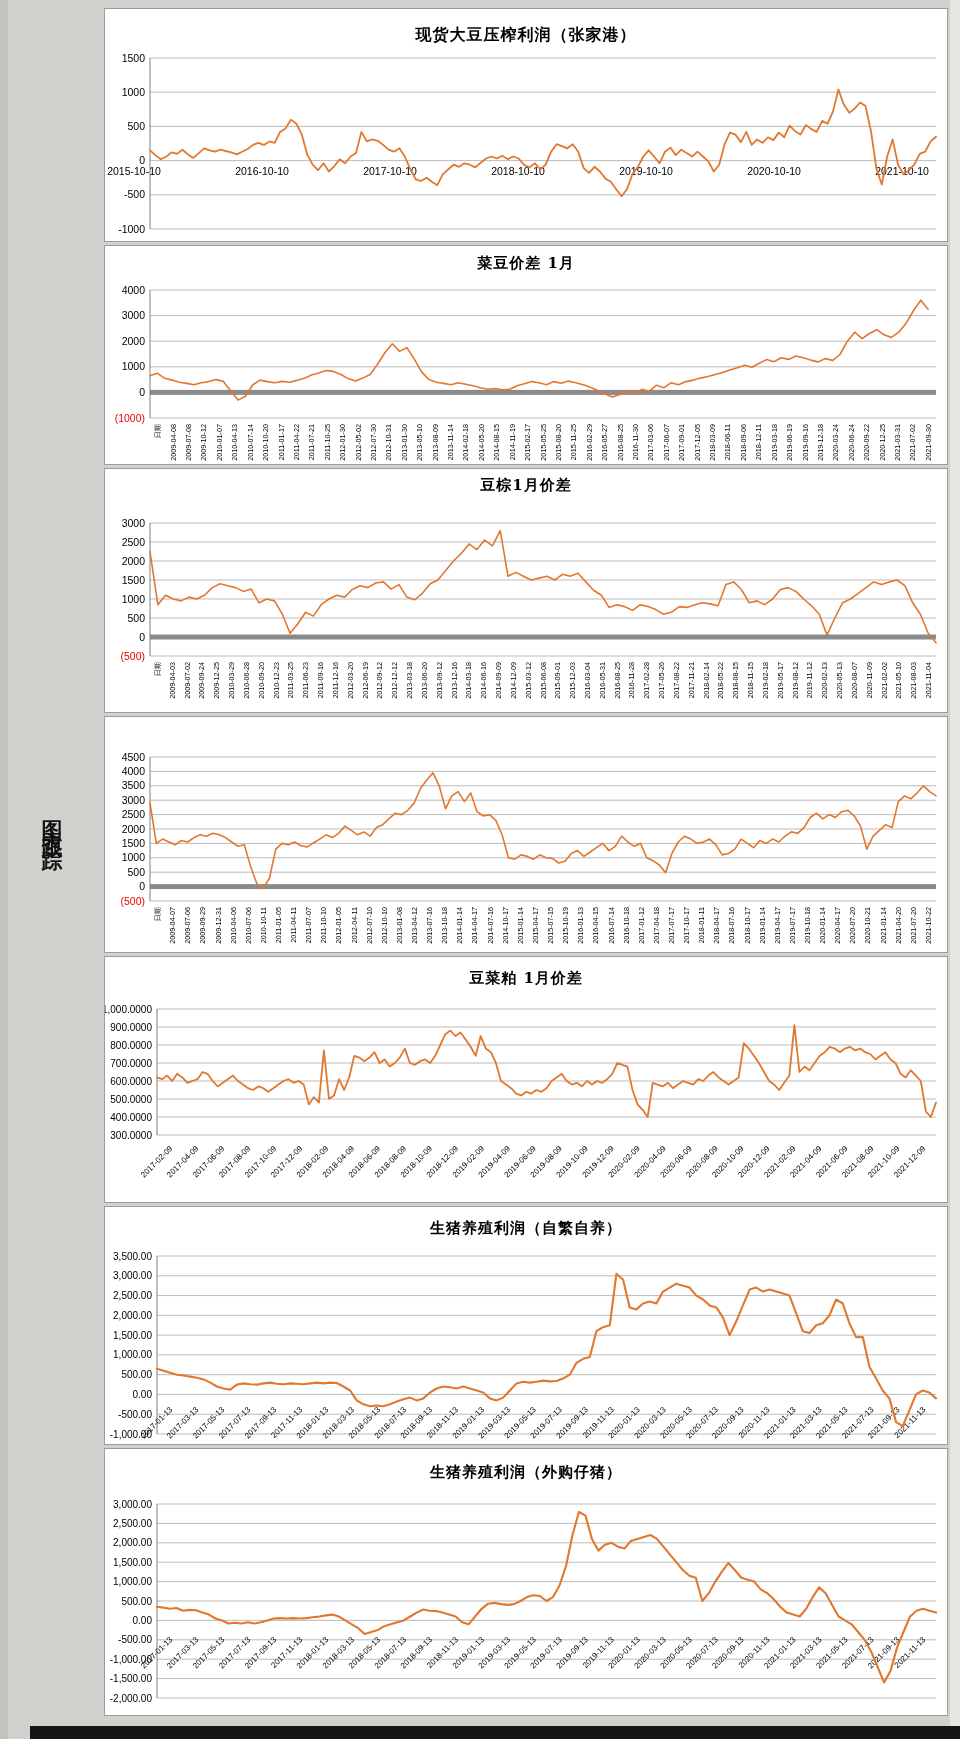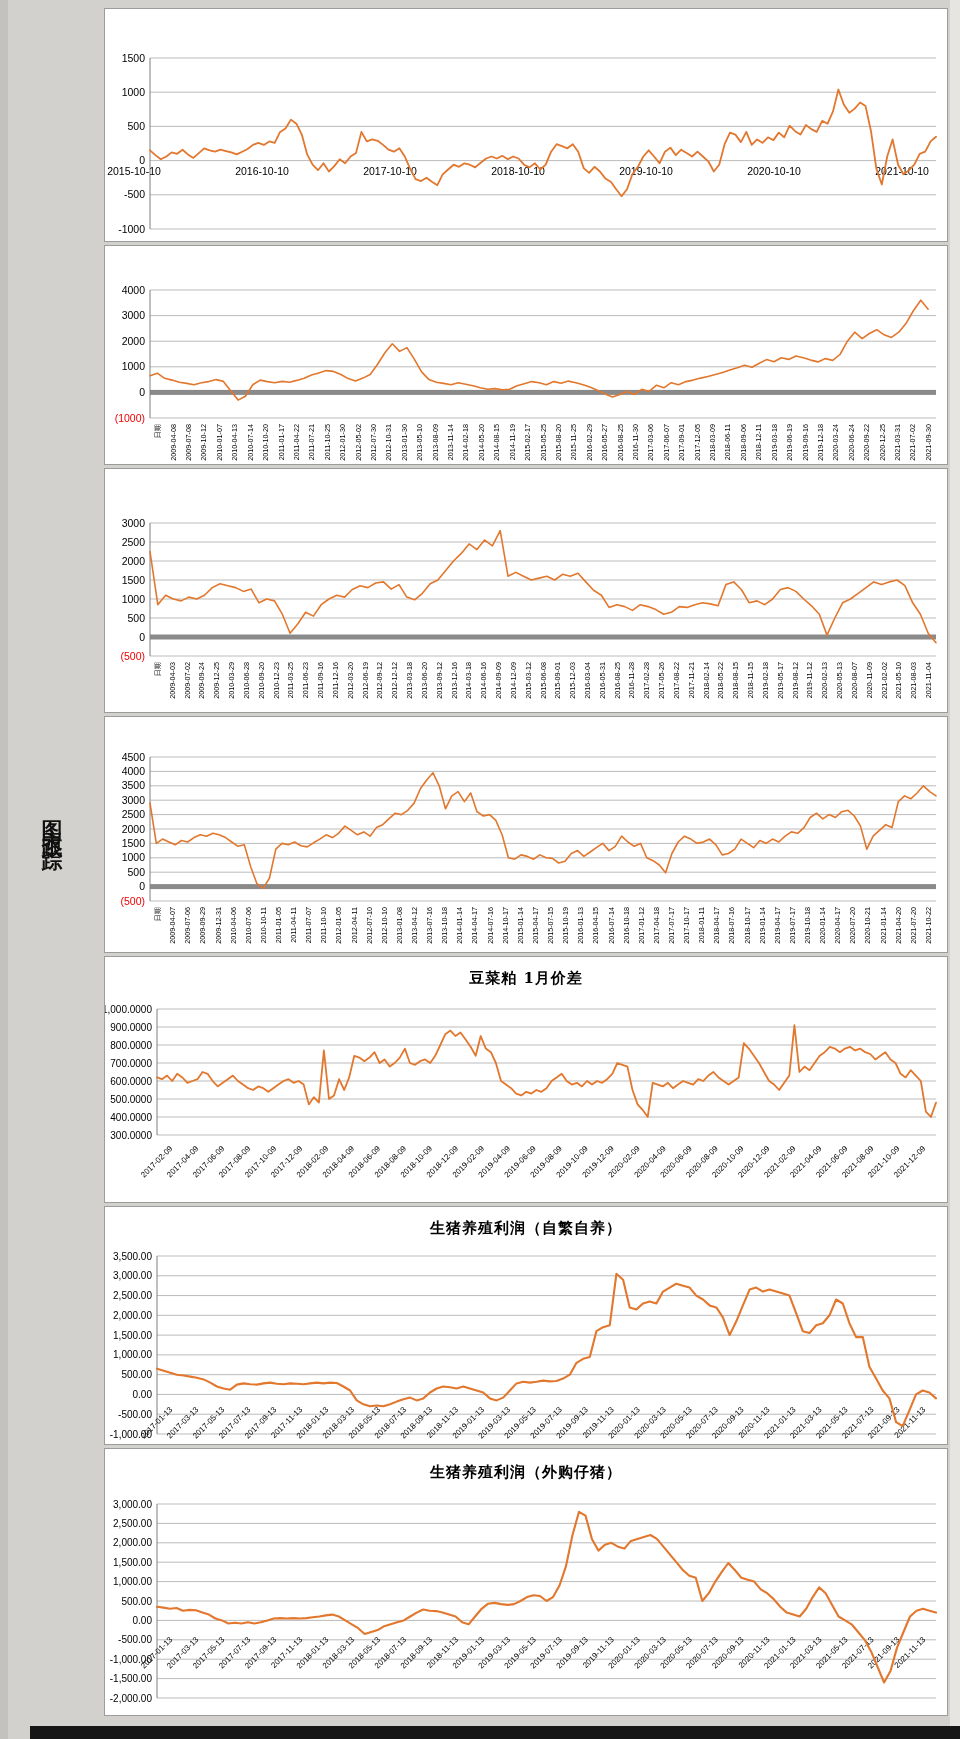--- a/index.html
+++ b/index.html
@@ -32,20 +32,21 @@
 </style>
 </head>
 <body>
 
 <div class="left-edge"></div>
 
 <div class="side-title">图表跟踪</div>
 
 <div class="chart-col">
   <div class="panel" style="height: 234px;">
+    <div class="ctitle" style="top: 16px; font-size: 16px;">现货大豆压榨利润（张家港）</div>
     <svg viewBox="0 0 842 232" width="842" height="232">
         <line x1="45" x2="831" y1="49" y2="49" stroke="#a9a9a9" stroke-width="0.8"></line>
         <text x="40" y="52.5" text-anchor="end" font-size="10.5" fill="#000">1500</text>
         <line x1="45" x2="831" y1="83.2" y2="83.2" stroke="#a9a9a9" stroke-width="0.8"></line>
         <text x="40" y="86.7" text-anchor="end" font-size="10.5" fill="#000">1000</text>
         <line x1="45" x2="831" y1="117.4" y2="117.4" stroke="#a9a9a9" stroke-width="0.8"></line>
         <text x="40" y="120.9" text-anchor="end" font-size="10.5" fill="#000">500</text>
         <line x1="45" x2="831" y1="151.6" y2="151.6" stroke="#a9a9a9" stroke-width="0.8"></line>
         <text x="40" y="155.1" text-anchor="end" font-size="10.5" fill="#000">0</text>
         <line x1="45" x2="831" y1="185.8" y2="185.8" stroke="#a9a9a9" stroke-width="0.8"></line>
@@ -57,20 +58,21 @@
         <text x="157" y="166" text-anchor="middle" font-size="10.5" fill="#000">2016-10-10</text>
         <text x="285" y="166" text-anchor="middle" font-size="10.5" fill="#000">2017-10-10</text>
         <text x="413" y="166" text-anchor="middle" font-size="10.5" fill="#000">2018-10-10</text>
         <text x="541" y="166" text-anchor="middle" font-size="10.5" fill="#000">2019-10-10</text>
         <text x="669" y="166" text-anchor="middle" font-size="10.5" fill="#000">2020-10-10</text>
         <text x="797" y="166" text-anchor="middle" font-size="10.5" fill="#000">2021-10-10</text>
         <polyline points="45.0,141.3 50.4,146.1 55.8,150.2 61.3,147.5 66.7,143.4 72.1,144.8 77.5,140.7 82.9,145.4 88.4,148.9 93.8,144.1 99.2,139.3 104.6,141.3 110.0,142.7 115.5,140.7 120.9,142.0 126.3,143.4 131.7,145.4 137.2,142.7 142.6,140.0 148.0,135.9 153.4,133.8 158.8,135.9 164.3,132.4 169.7,133.8 175.1,122.9 180.5,119.5 185.9,110.6 191.4,114.7 196.8,125.6 202.2,145.4 207.6,155.7 213.0,161.2 218.5,154.3 223.9,162.5 229.3,157.1 234.7,150.2 240.1,154.3 245.6,147.5 251.0,144.1 256.4,122.9 261.8,132.4 267.2,130.4 272.7,131.8 278.1,135.9 283.5,140.7 288.9,142.7 294.4,139.3 299.8,147.5 305.2,159.8 310.6,170.1 316.0,172.1 321.5,168.7 326.9,172.8 332.3,176.2 337.7,165.3 343.1,160.5 348.6,155.7 354.0,157.8 359.4,154.3 364.8,155.7 370.2,158.4 375.7,153.7 381.1,149.5 386.5,147.5 391.9,149.5 397.3,146.8 402.8,150.2 408.2,147.5 413.6,149.5 419.0,155.7 424.4,158.4 429.9,154.3 435.3,160.5 440.7,155.7 446.1,142.7 451.6,135.2 457.0,137.2 462.4,139.3 467.8,135.2 473.2,142.7 478.7,159.1 484.1,163.9 489.5,157.8 494.9,162.5 500.3,169.4 505.8,172.8 511.2,180.3 516.6,187.2 522.0,180.3 527.4,165.3 532.9,157.8 538.3,147.5 543.7,141.3 549.1,147.5 554.5,154.3 560.0,142.7 565.4,138.6 570.8,146.1 576.2,140.7 581.6,144.1 587.1,147.5 592.5,142.7 597.9,147.5 603.3,152.3 608.8,162.5 614.2,155.7 619.6,135.2 625.0,123.6 630.4,125.6 635.9,133.1 641.3,122.9 646.7,135.9 652.1,130.4 657.5,133.8 663.0,128.3 668.4,131.1 673.8,123.6 679.2,128.3 684.6,116.7 690.1,122.2 695.5,125.6 700.9,116.0 706.3,120.1 711.7,122.9 717.2,111.9 722.6,114.7 728.0,102.4 733.4,80.5 738.8,95.5 744.3,103.7 749.7,99.6 755.1,93.5 760.5,96.9 766.0,122.2 771.4,159.8 776.8,175.5 782.2,147.5 787.6,130.4 793.1,155.7 798.5,165.3 803.9,161.2 809.3,155.7 814.7,144.8 820.2,142.7 825.6,132.4 831.0,127.7" fill="none" stroke="#e2772e" stroke-width="1.8" stroke-linejoin="round" stroke-linecap="round"></polyline>
       </svg>
   </div>
   <div class="panel" style="height: 220px;">
+    <div class="ctitle" style="top: 8px; font-size: 15px;">菜豆价差 1月</div>
     <svg viewBox="0 0 842 218" width="842" height="218">
         <line x1="45" x2="831" y1="44" y2="44" stroke="#a9a9a9" stroke-width="0.8"></line>
         <text x="40" y="47.5" text-anchor="end" font-size="10.5" fill="#000">4000</text>
         <line x1="45" x2="831" y1="69.6" y2="69.6" stroke="#a9a9a9" stroke-width="0.8"></line>
         <text x="40" y="73.1" text-anchor="end" font-size="10.5" fill="#000">3000</text>
         <line x1="45" x2="831" y1="95.2" y2="95.2" stroke="#a9a9a9" stroke-width="0.8"></line>
         <text x="40" y="98.7" text-anchor="end" font-size="10.5" fill="#000">2000</text>
         <line x1="45" x2="831" y1="120.8" y2="120.8" stroke="#a9a9a9" stroke-width="0.8"></line>
         <text x="40" y="124.3" text-anchor="end" font-size="10.5" fill="#000">1000</text>
         <line x1="45" x2="831" y1="146.4" y2="146.4" stroke="#a9a9a9" stroke-width="0.8"></line>
@@ -127,20 +129,21 @@
         <text x="748.7352941176471" y="178" text-anchor="end" font-size="7.2" fill="#000" transform="rotate(-90 748.7352941176471 178)">2020-06-24</text>
         <text x="764.1470588235294" y="178" text-anchor="end" font-size="7.2" fill="#000" transform="rotate(-90 764.1470588235294 178)">2020-09-22</text>
         <text x="779.5588235294117" y="178" text-anchor="end" font-size="7.2" fill="#000" transform="rotate(-90 779.5588235294117 178)">2020-12-25</text>
         <text x="794.9705882352941" y="178" text-anchor="end" font-size="7.2" fill="#000" transform="rotate(-90 794.9705882352941 178)">2021-03-31</text>
         <text x="810.3823529411765" y="178" text-anchor="end" font-size="7.2" fill="#000" transform="rotate(-90 810.3823529411765 178)">2021-07-02</text>
         <text x="825.7941176470588" y="178" text-anchor="end" font-size="7.2" fill="#000" transform="rotate(-90 825.7941176470588 178)">2021-09-30</text>
         <polyline points="45.0,129.8 52.3,127.2 59.7,132.3 67.0,134.1 74.4,136.2 81.7,137.4 89.0,138.7 96.4,136.7 103.7,135.6 111.1,133.6 118.4,135.4 125.8,144.9 133.1,154.1 140.4,150.2 147.8,138.7 155.1,134.1 162.5,135.6 169.8,136.7 177.1,135.4 184.5,136.2 191.8,134.4 199.2,132.3 206.5,129.0 213.8,126.9 221.2,124.6 228.5,125.4 235.9,128.5 243.2,132.6 250.5,134.9 257.9,132.1 265.2,128.5 272.6,118.2 279.9,106.7 287.3,97.8 294.6,105.4 301.9,101.6 309.3,113.1 316.6,125.9 324.0,133.6 331.3,136.2 338.6,137.4 346.0,138.7 353.3,136.7 360.7,138.2 368.0,139.7 375.3,141.8 382.7,143.3 390.0,142.6 397.4,143.8 404.7,143.3 412.0,139.7 419.4,137.7 426.7,135.6 434.1,136.7 441.4,138.7 448.8,135.6 456.1,137.2 463.4,135.1 470.8,136.7 478.1,138.7 485.5,141.3 492.8,144.4 500.1,147.9 507.5,151.0 514.8,148.4 522.2,145.4 529.5,148.4 536.8,143.3 544.2,145.4 551.5,139.2 558.9,141.8 566.2,136.7 573.5,138.7 580.9,135.6 588.2,134.1 595.6,132.1 602.9,130.5 610.3,128.5 617.6,126.4 624.9,123.9 632.3,121.8 639.6,119.3 647.0,121.3 654.3,117.2 661.6,113.6 669.0,115.7 676.3,111.8 683.7,113.4 691.0,110.0 698.3,111.8 705.7,114.1 713.0,115.9 720.4,112.6 727.7,114.4 735.0,108.5 742.4,95.2 749.7,86.2 757.1,92.6 764.4,87.5 771.8,83.7 779.1,88.8 786.4,91.4 793.8,86.2 801.1,77.3 808.5,64.5 815.8,54.2 823.1,63.2" fill="none" stroke="#e2772e" stroke-width="1.6" stroke-linejoin="round" stroke-linecap="round"></polyline>
       </svg>
   </div>
   <div class="panel" style="height: 245px;">
+    <div class="ctitle" style="top: 7px; font-size: 15px;">豆棕1月价差</div>
     <svg viewBox="0 0 842 243" width="842" height="243">
         <line x1="45" x2="831" y1="54" y2="54" stroke="#a9a9a9" stroke-width="0.8"></line>
         <text x="40" y="57.5" text-anchor="end" font-size="10.5" fill="#000">3000</text>
         <line x1="45" x2="831" y1="73" y2="73" stroke="#a9a9a9" stroke-width="0.8"></line>
         <text x="40" y="76.5" text-anchor="end" font-size="10.5" fill="#000">2500</text>
         <line x1="45" x2="831" y1="92" y2="92" stroke="#a9a9a9" stroke-width="0.8"></line>
         <text x="40" y="95.5" text-anchor="end" font-size="10.5" fill="#000">2000</text>
         <line x1="45" x2="831" y1="111" y2="111" stroke="#a9a9a9" stroke-width="0.8"></line>
         <text x="40" y="114.5" text-anchor="end" font-size="10.5" fill="#000">1500</text>
         <line x1="45" x2="831" y1="130" y2="130" stroke="#a9a9a9" stroke-width="0.8"></line>

